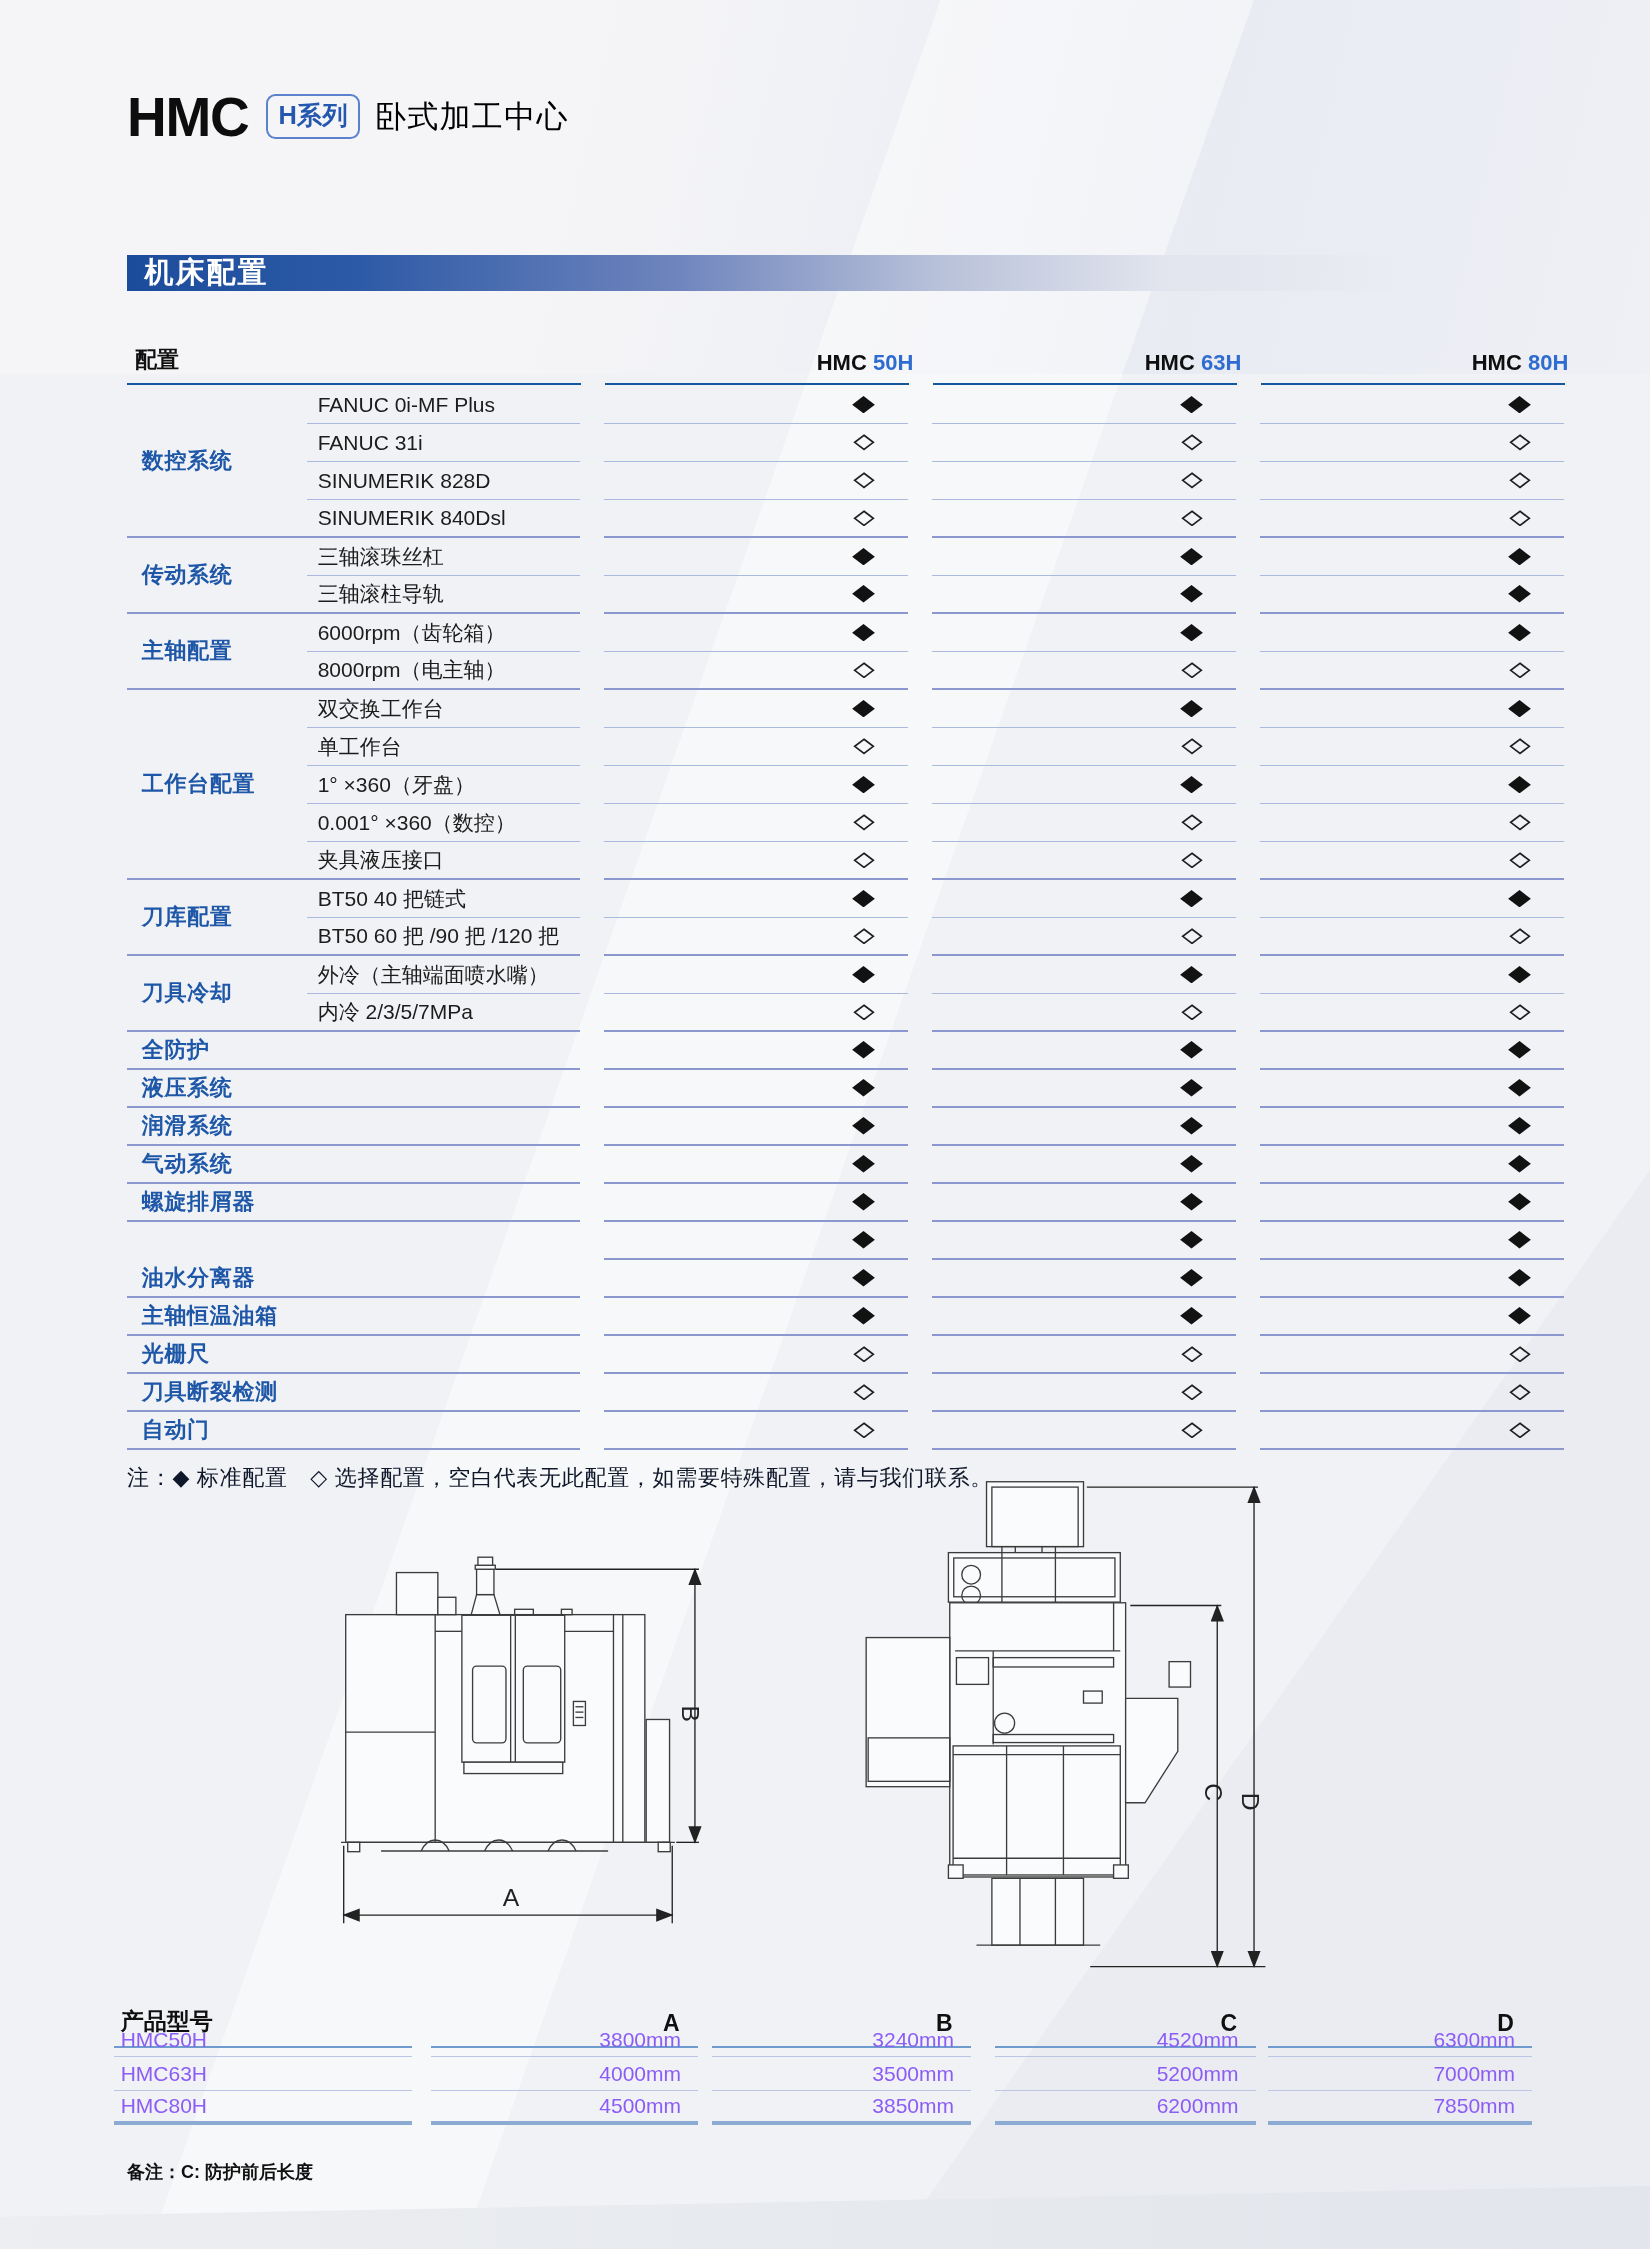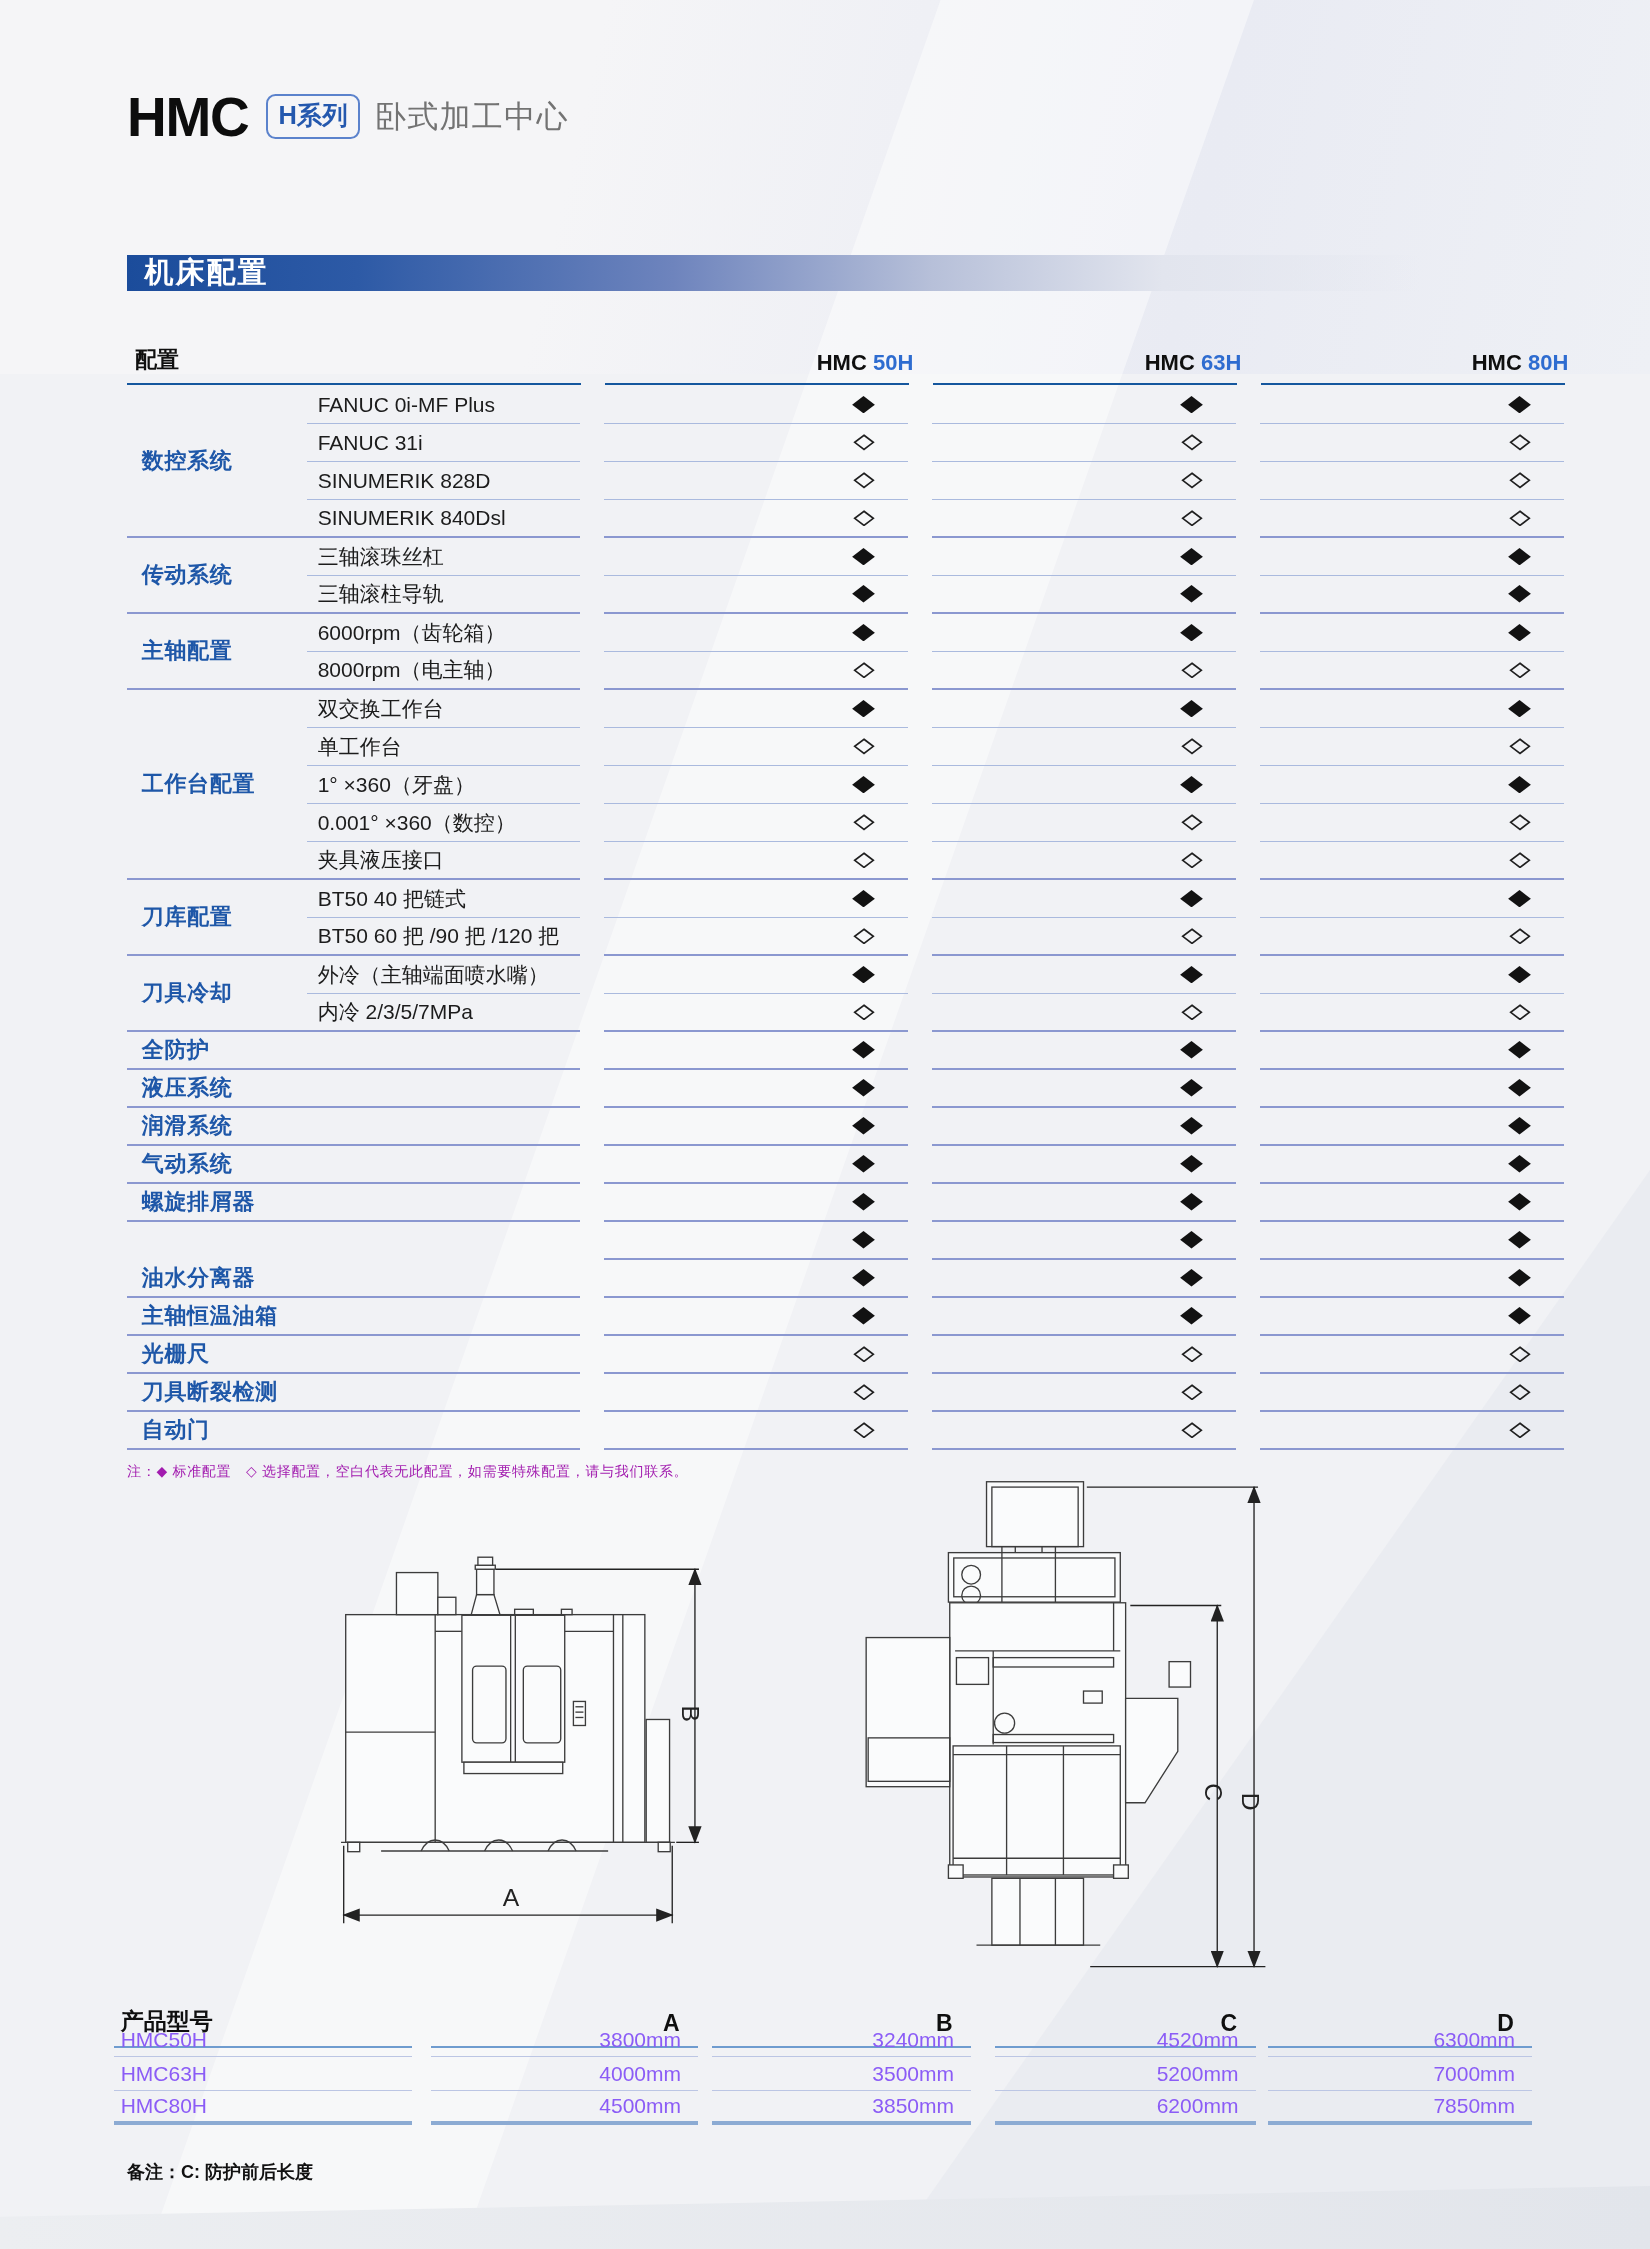--- a/index.html
+++ b/index.html
@@ -22,21 +22,21 @@
     clip-path:polygon(100% 52%,100% 100%,54% 100%);}
   .bg-bottom{position:absolute;left:0;bottom:0;width:1650px;height:64px;
     background:linear-gradient(90deg,#eceef1,#e2e5eb);
     clip-path:polygon(0 48%,100% 0,100% 100%,0 100%);}
 
   
   .title-row{position:absolute;left:127px;top:86px;height:61px;display:flex;align-items:center;}
   .brand{font-size:55px;font-weight:800;letter-spacing:-1.3px;color:#0d0d0d;}
   .series-badge{margin-left:17.4px;border:2px solid #5b82cc;border-radius:9.4px;
     color:#2458ae;font-size:25.4px;font-weight:600;padding:2.7px 10.7px 4px;}
-  .subtitle{margin-left:14.7px;font-size:31px;font-weight:500;color:#737373;letter-spacing:1.3px;}
+  .subtitle{margin-left:14.7px;font-size:31px;font-weight:500;color:#000000;letter-spacing:1.3px;}
 
   
   .banner{position:absolute;left:127px;top:255px;width:1438px;height:36px;
     background:linear-gradient(90deg,#1b4c9b 0%,#2d5aa6 16%,#6e84bd 38%,#b7c0d9 56%,#e2e5ee 72%,rgba(241,242,245,0) 90%);
     display:flex;align-items:center;}
   .banner-text{color:#ffffff;font-size:29px;font-weight:600;letter-spacing:2px;margin-left:17.4px;}
 
   
   .cfg{position:absolute;left:127px;top:338px;width:1438px;height:1130px;}
   .cfg-head{position:relative;height:45px;}
@@ -48,21 +48,21 @@
   .cfg-grid{position:absolute;left:0;top:48px;width:1438px;display:grid;
     grid-template-columns:180px 273px 24px 304px 24px 304px 24px 304px;
     grid-auto-rows:38px;}
   .cell{display:flex;align-items:center;}
   .glabel{color:#1e57a8;font-size:22px;font-weight:700;padding-left:14.7px;
     border-bottom:2px solid #8b98d0;letter-spacing:0.7px;}
   .item{font-size:21px;color:#1c1c1c;padding-left:10.7px;white-space:nowrap;}
   .val{justify-content:flex-end;padding-right:33px;}
   .mid{border-bottom:1.3px solid #aabade;}
   .gend{border-bottom:2px solid #8b98d0;}
-  .note{position:absolute;left:127px;top:1463px;font-size:14px;color:#a21caf;letter-spacing:0.7px;}
+  .note{position:absolute;left:127px;top:1463px;font-size:22px;color:#0f172a;letter-spacing:0.7px;}
 
   
   .diagram-left{position:absolute;left:321px;top:1537px;}
   .diagram-right{position:absolute;left:856px;top:1457px;}
   .mk{stroke:#3c3c3c;stroke-width:2;fill:none;}
   .mkf{stroke:#3c3c3c;stroke-width:2;fill:#fafbfc;}
   .dim{stroke:#222;stroke-width:2;fill:none;}
   .dimtext{font-size:37px;fill:#222;font-family:"Liberation Sans","DejaVu Sans",sans-serif;}
 
   

